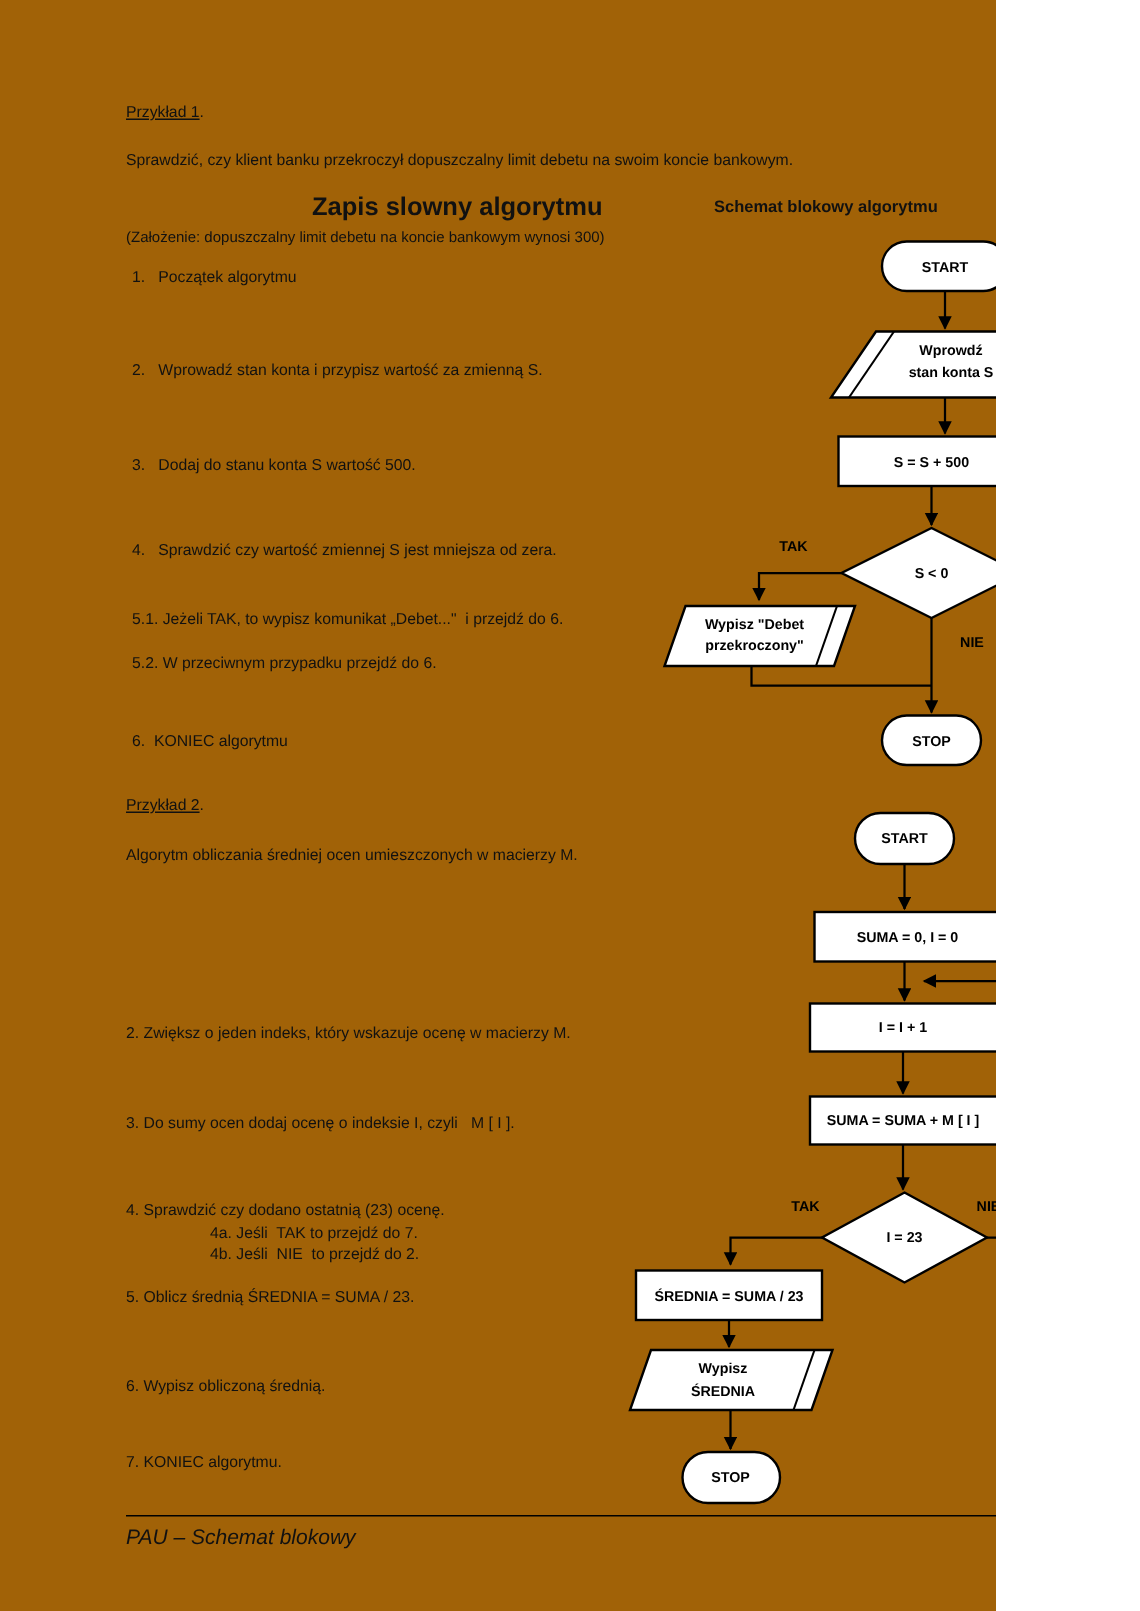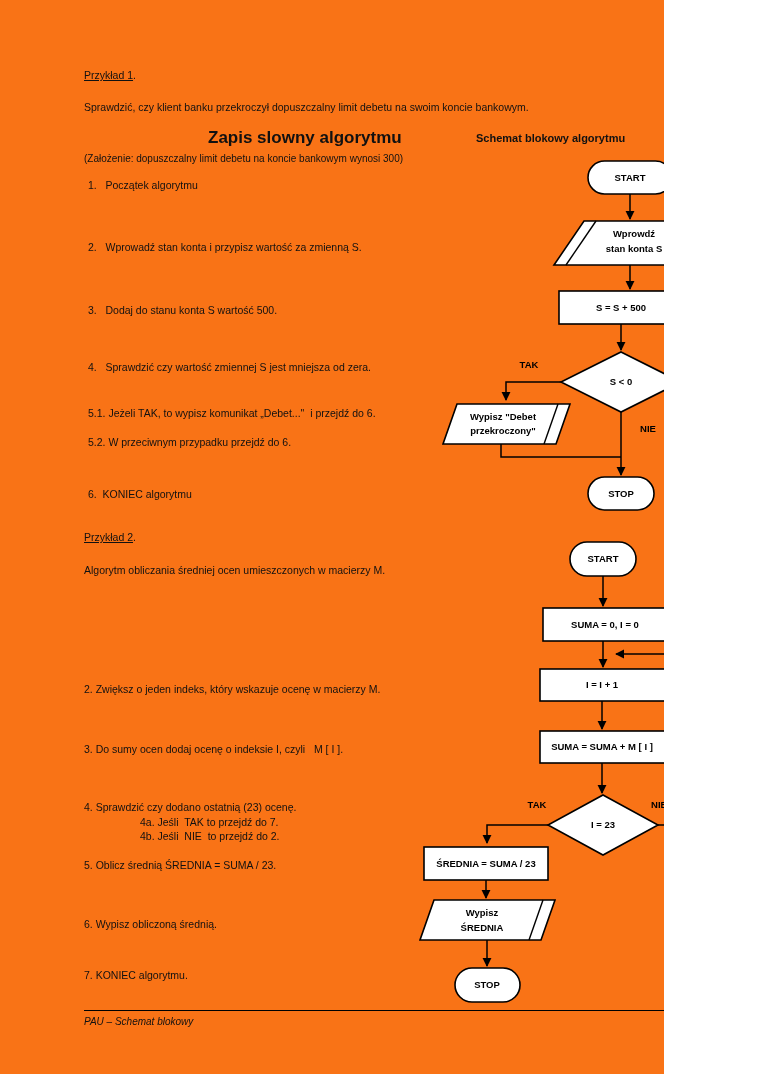--- a/index.html
+++ b/index.html
@@ -8,21 +8,21 @@
     background: #ffffff;
   }
   body {
     font-family: "Liberation Sans", sans-serif;
     color: #000000;
   }
   #page {
     position: relative;
     width: 664px;
     height: 1074px;
-    background: #f97316;
+    background: #a16207;
     overflow: hidden;
   }
   .txt {
     position: absolute;
     font-size: 10.5px;
     line-height: 14px;
     color: #111;
     white-space: pre;
   }
   .bold { font-weight: bold; }
@@ -71,21 +71,21 @@
     top: 1010px;
     width: 592px;
     height: 0;
     border-top: 1px solid #000;
   }
   .footer-left {
     position: absolute;
     left: 84px;
     top: 1016px;
     font-style: italic;
-    font-size: 10px;
+    font-size: 14px;
     color: #111;
   }
   .footer-right {
     position: absolute;
     left: 648px;
     top: 1016px;
     font-size: 14px;
     color: #111;
     margin-left: 24px;
   }

